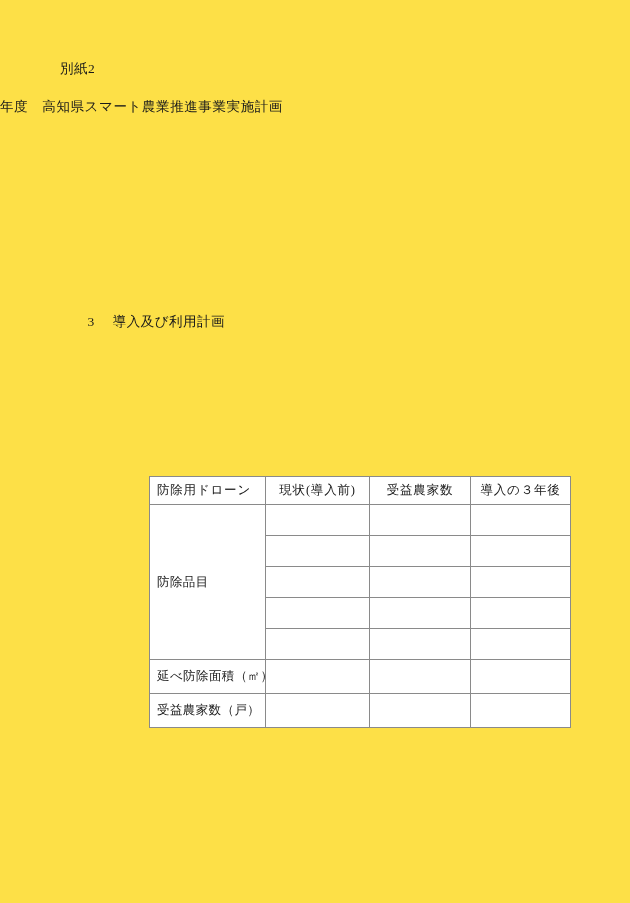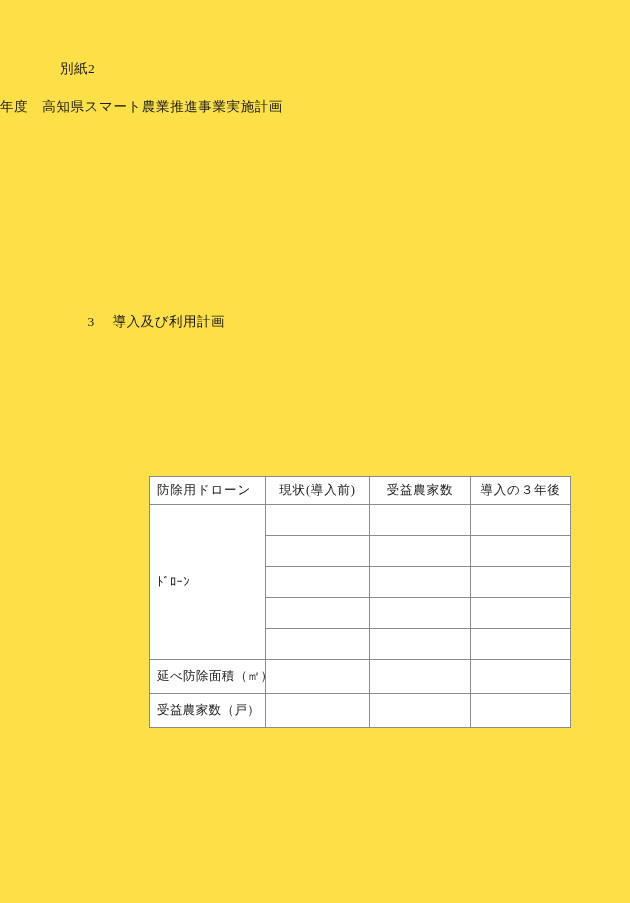--- a/index.html
+++ b/index.html
@@ -158,21 +158,21 @@
     </colgroup>
     <tbody>
       <tr style="height:28px">
         <td class="head first">防除用ドローン</td>
         <td class="head">現状(導入前)</td>
         <td class="head">受益農家数</td>
         <td class="head">導入の３年後</td>
       </tr>
 
       <tr style="height:31px">
-        <td class="rowlabel span" rowspan="5">ﾄﾞﾛｰﾝ</td>
+        <td class="rowlabel span" rowspan="5">防除品目</td>
         <td class="cell"></td>
         <td class="cell"></td>
         <td class="cell"></td>
       </tr>
       <tr style="height:31px">
         <td class="cell"></td>
         <td class="cell"></td>
         <td class="cell"></td>
       </tr>
       <tr style="height:31px">

